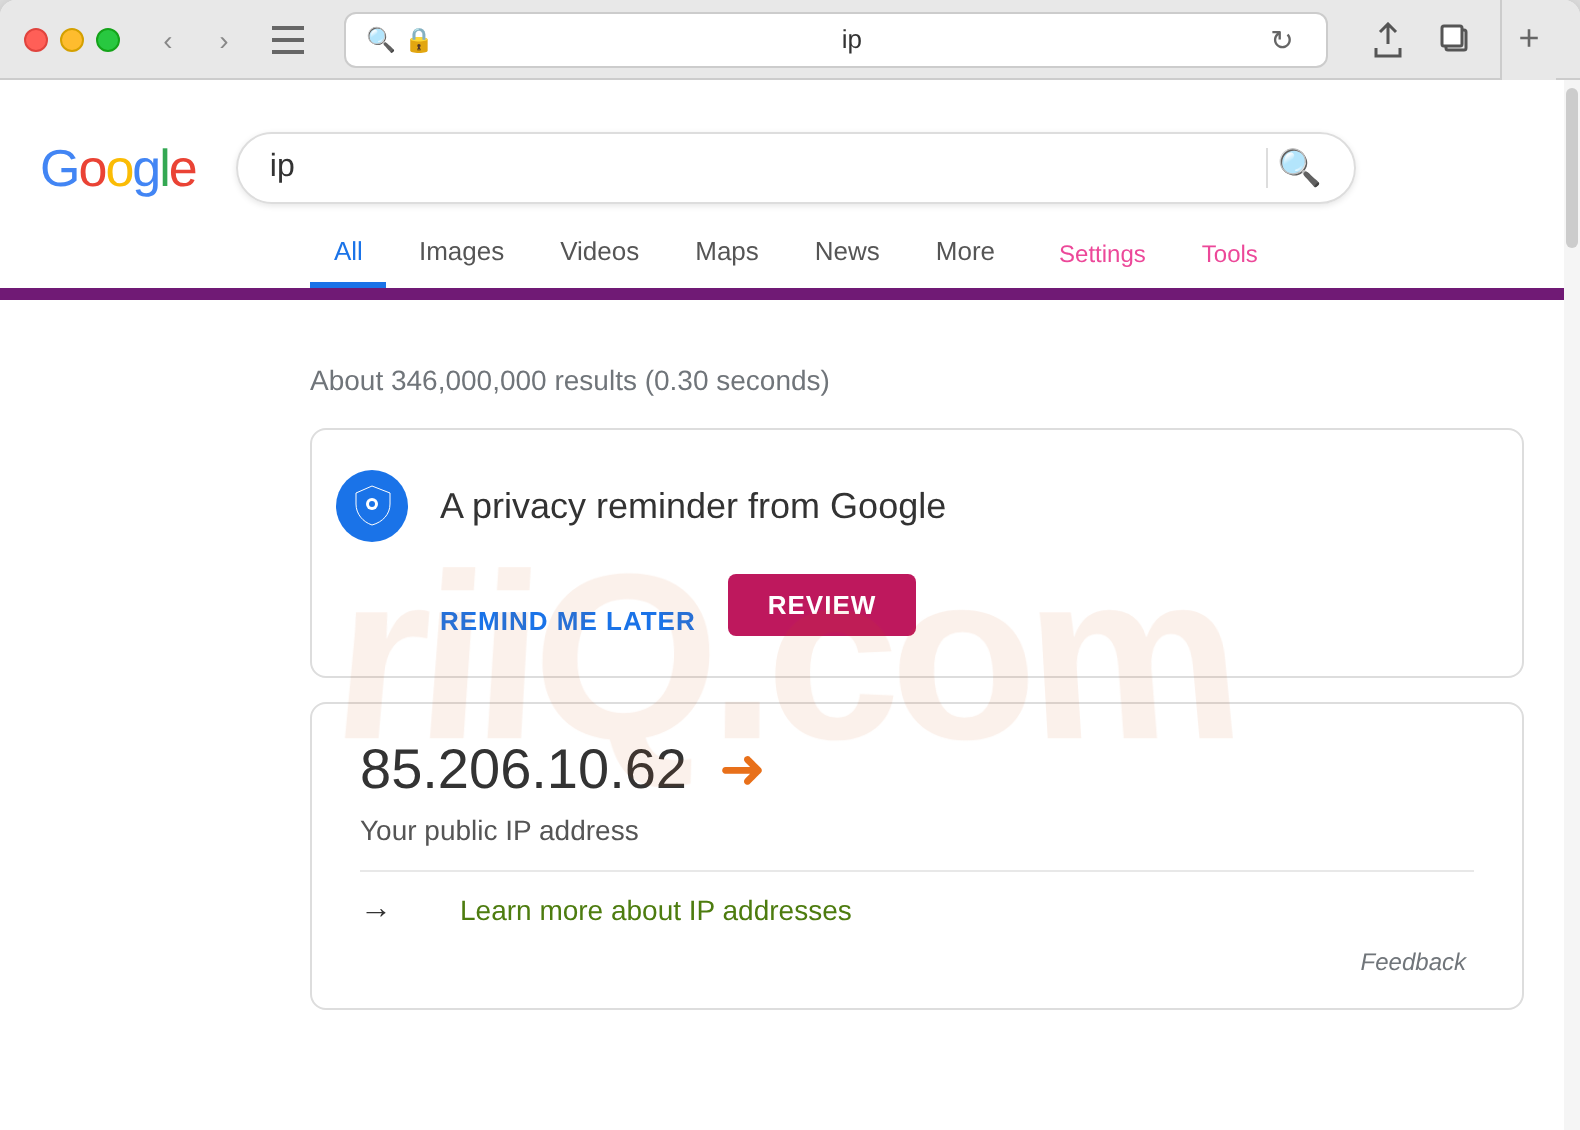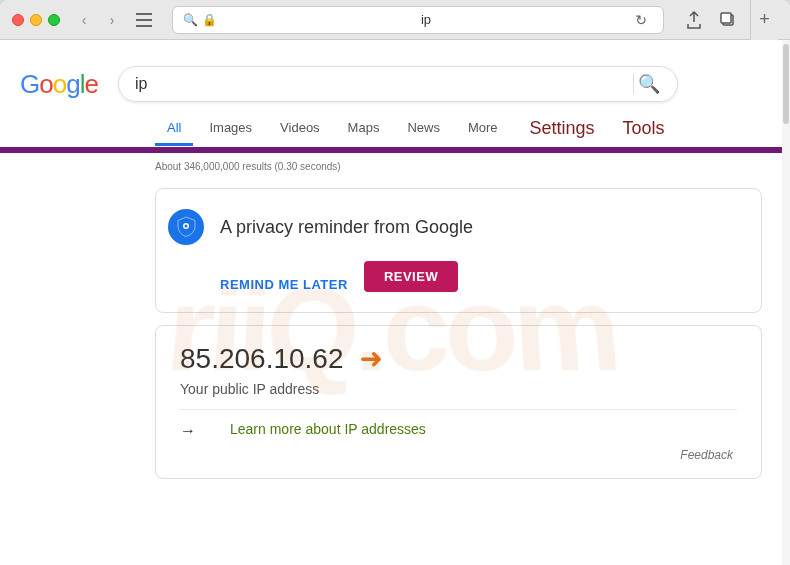--- a/index.html
+++ b/index.html
@@ -244,30 +244,31 @@
 
     .nav-tab.active {
       color: #1a73e8;
       border-bottom: 3px solid #1a73e8;
     }
 
     .nav-tab-spacer { flex: 1; }
 
     .nav-tab-right {
       padding: 8px 12px;
-      font-size: 18px;
-      color: #7f1d1d;
+      font-size: 12px;
+      color: #ec4899;
       cursor: pointer;
     }
 
     
     .results-info {
       padding: 8px 20px 8px 155px;
-      font-size: 10px;
+      font-size: 14px;
       color: #70757a;
+      margin-top: 24px;
     }
 
     
     .privacy-card {
       margin: 8px 20px 8px 155px;
       border: 1px solid #ddd;
       border-radius: 8px;
       padding: 20px 12px;
       display: flex;
       flex-direction: column;

